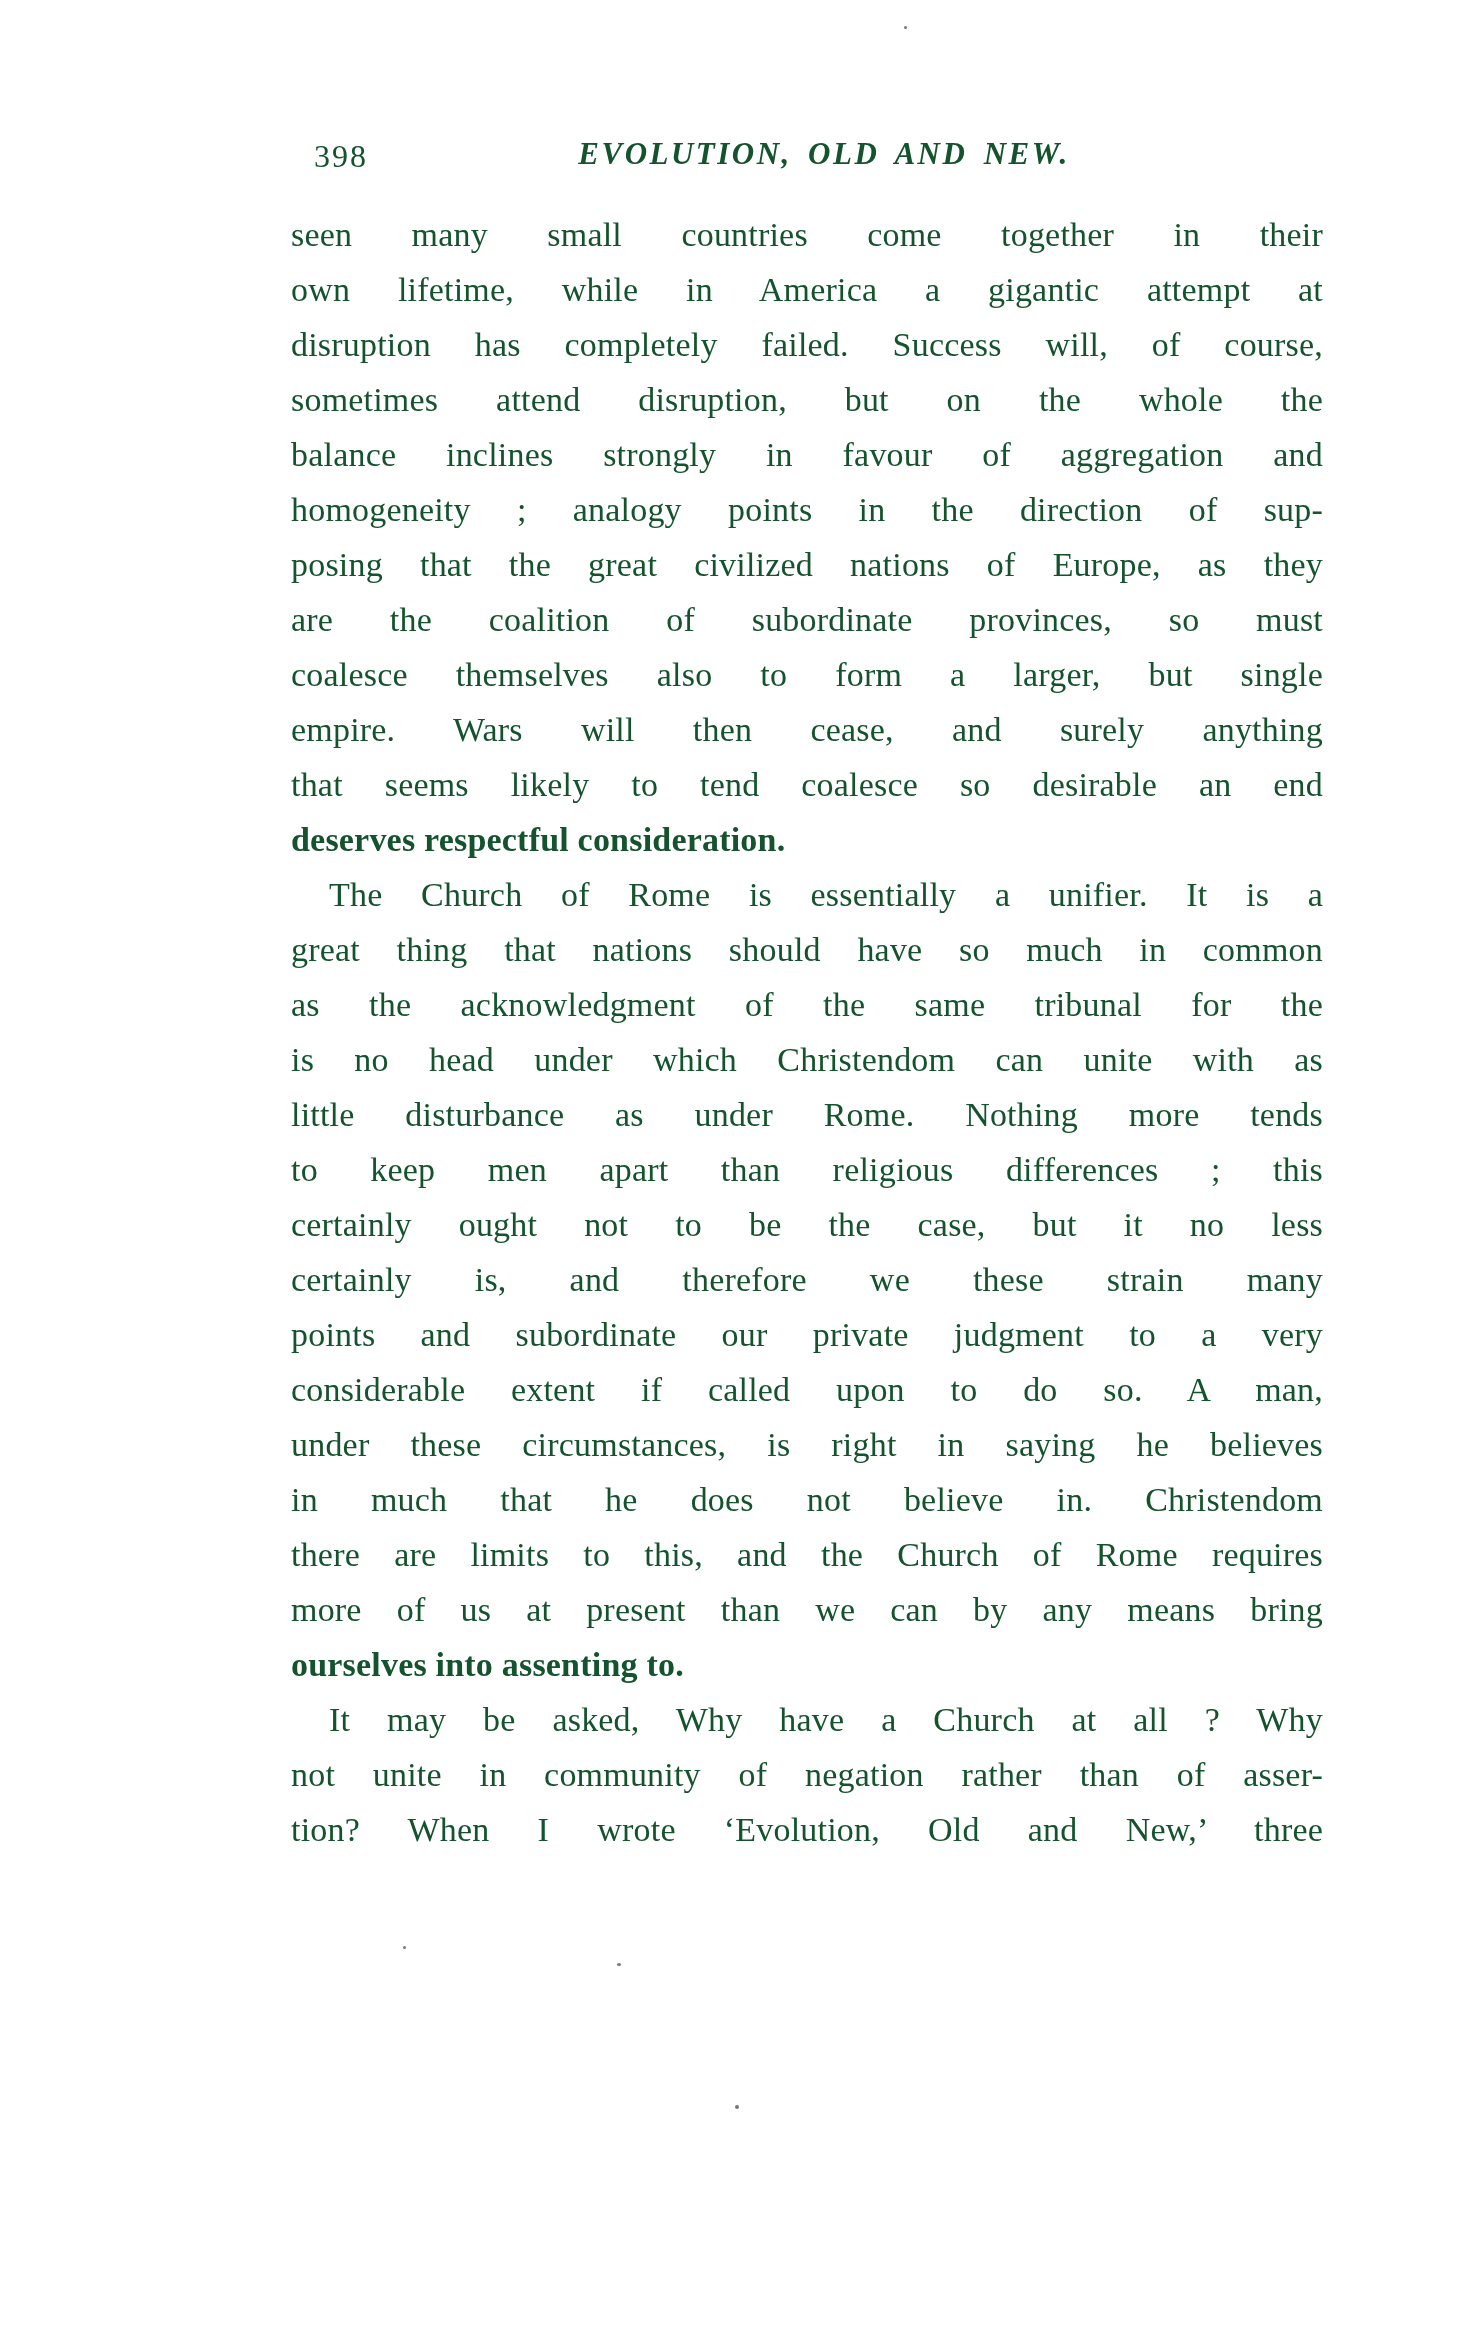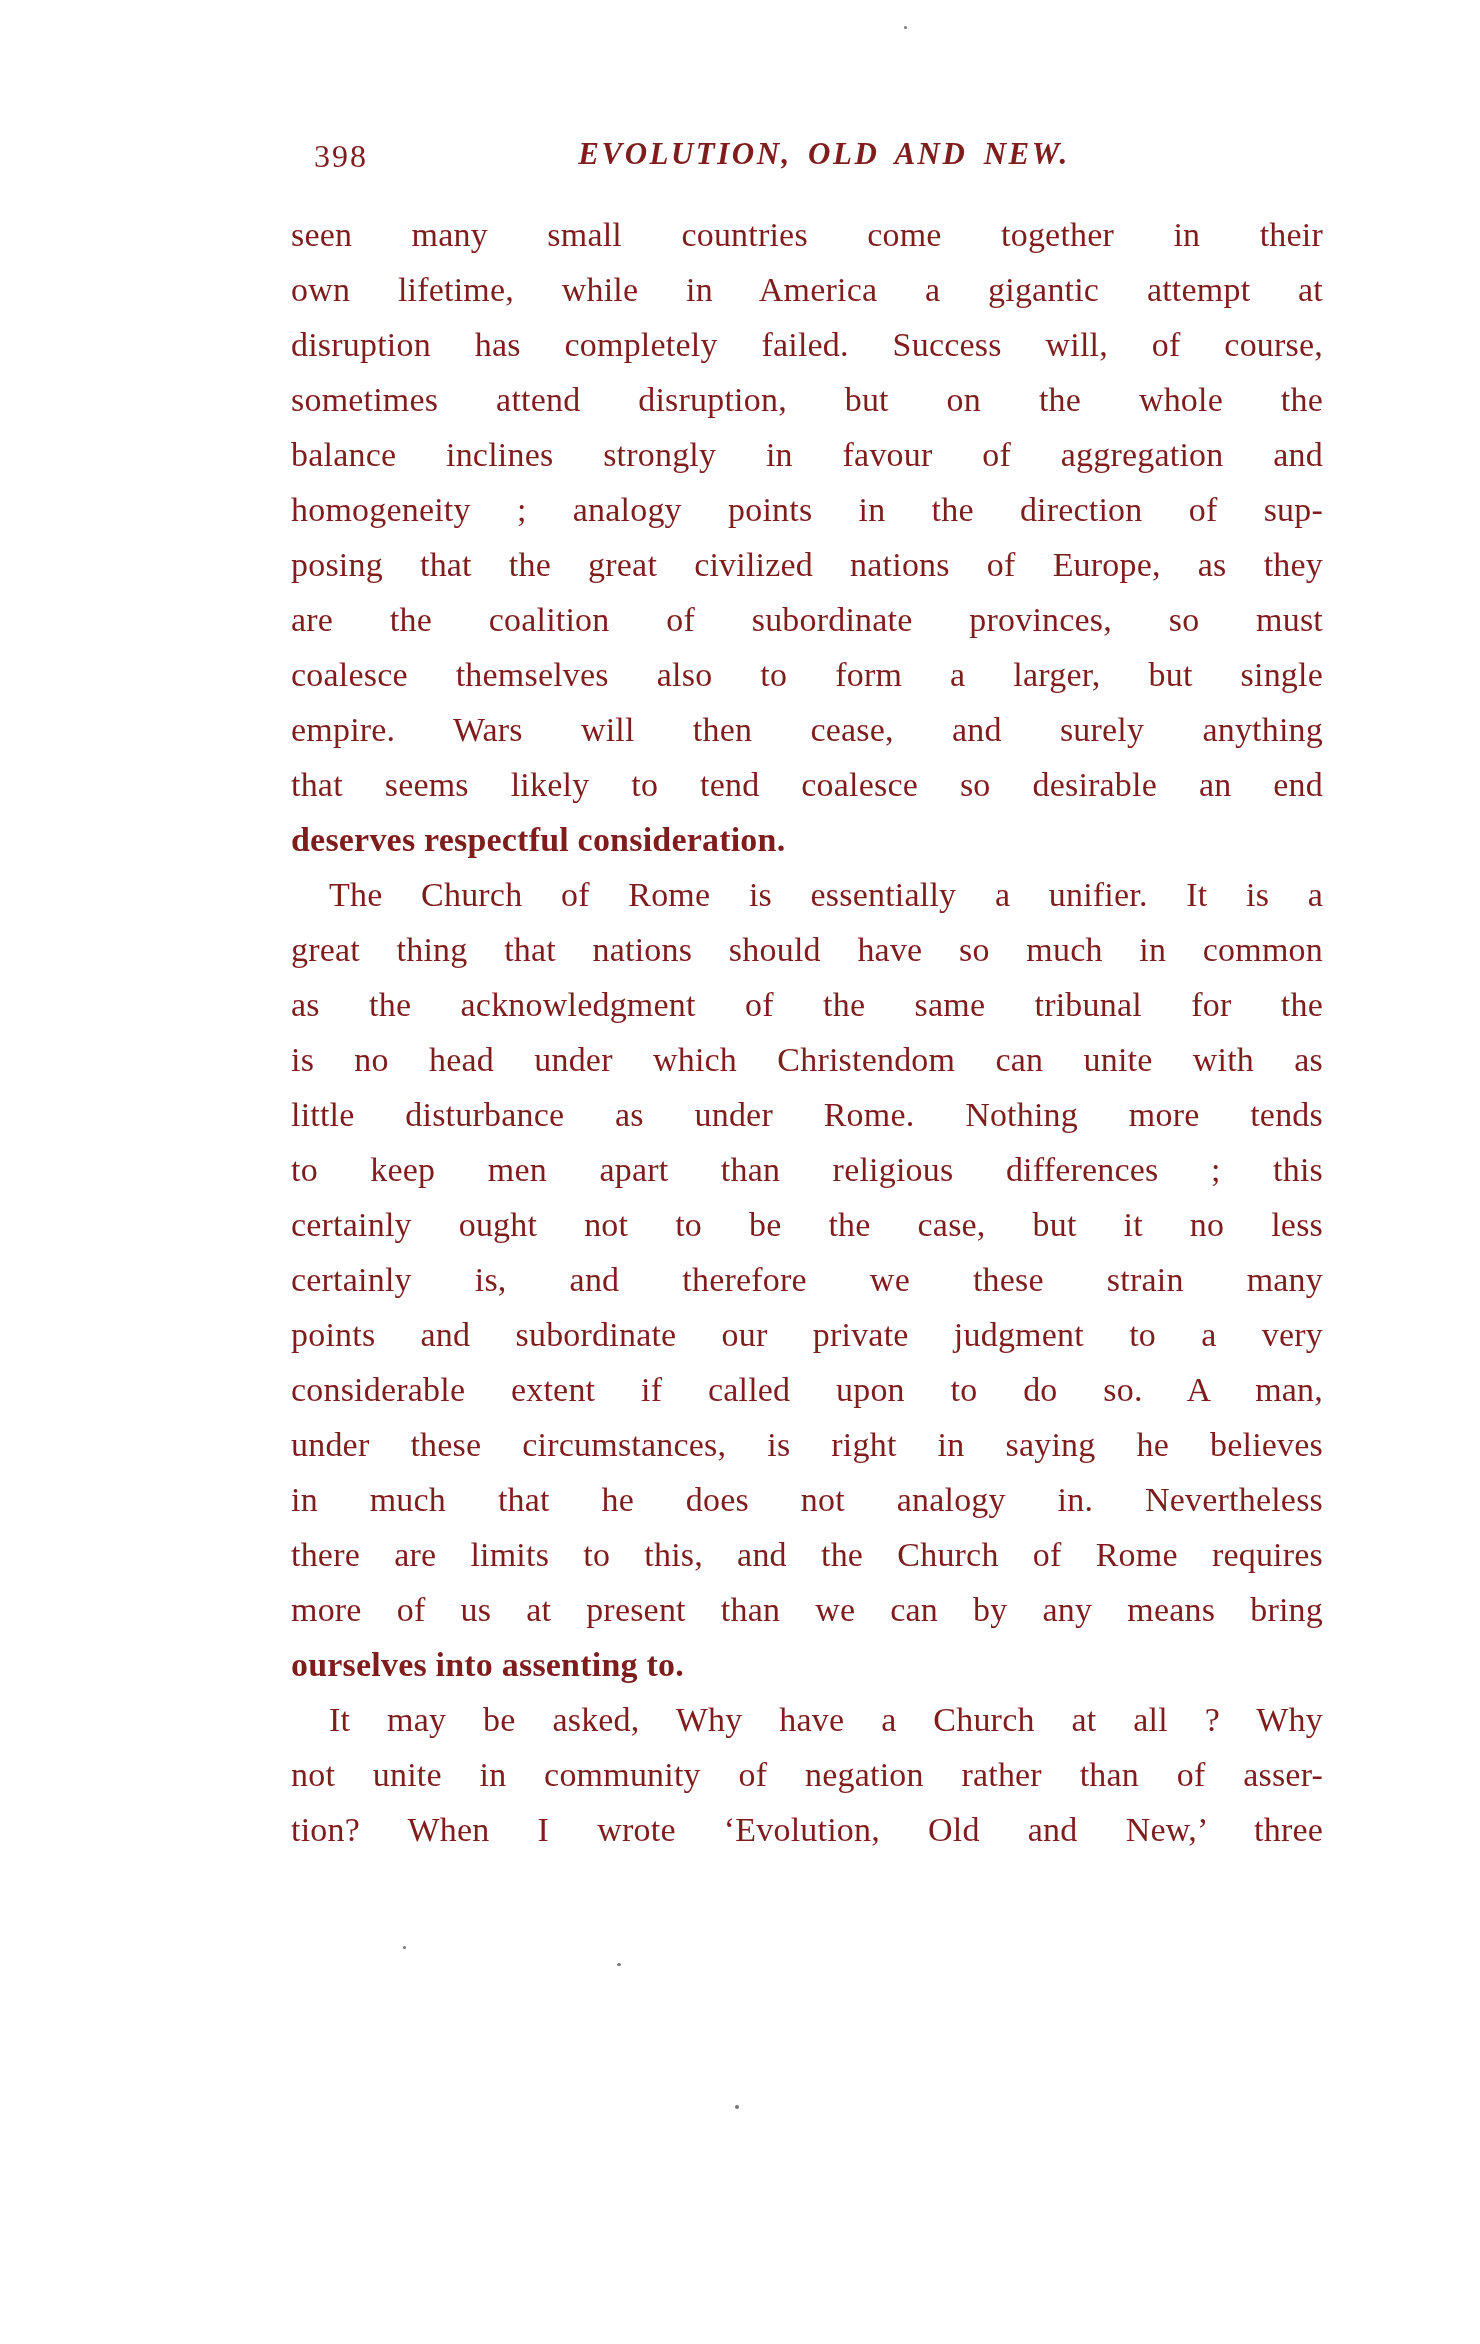--- a/index.html
+++ b/index.html
@@ -5,21 +5,21 @@
   html, body {
     margin: 0;
     padding: 0;
     background: #ffffff;
   }
   .page {
     position: relative;
     width: 1480px;
     height: 2344px;
     background: #ffffff;
-    color: #7f1d1d;
+    color: #14532d;
     font-family: "Liberation Serif", "DejaVu Serif", serif;
     overflow: hidden;
   }
   .header {
     position: absolute;
     top: 136px;
     left: 308px;
     width: 1032px;
     height: 48px;
   }
@@ -95,21 +95,21 @@
       <div class="line">great thing that nations should have so much in common</div>
       <div class="line">as the acknowledgment of the same tribunal for the</div>
       <div class="line">is no head under which Christendom can unite with as</div>
       <div class="line">little disturbance as under Rome.  Nothing more tends</div>
       <div class="line">to keep men apart than religious differences ; this</div>
       <div class="line">certainly ought not to be the case, but it no less</div>
       <div class="line">certainly is, and therefore we these strain many</div>
       <div class="line">points and subordinate our private judgment to a very</div>
       <div class="line">considerable extent if called upon to do so.  A man,</div>
       <div class="line">under these circumstances, is right in saying he believes</div>
-      <div class="line">in much that he does not analogy in.  Nevertheless</div>
+      <div class="line">in much that he does not believe in.  Christendom</div>
       <div class="line">there are limits to this, and the Church of Rome requires</div>
       <div class="line">more of us at present than we can by any means bring</div>
       <div class="line para-end">ourselves into assenting to.</div>
       <div class="line indent">It may be asked, Why have a Church at all ?  Why</div>
       <div class="line">not unite in community of negation rather than of asser-</div>
       <div class="line">tion?  When I wrote ‘Evolution, Old and New,’ three</div>
     </div>
 
   <div class="speck" style="left:904px; top:26px; width:3px; height:3px;"></div>
   <div class="speck" style="left:403px; top:1946px; width:3px; height:3px;"></div>

